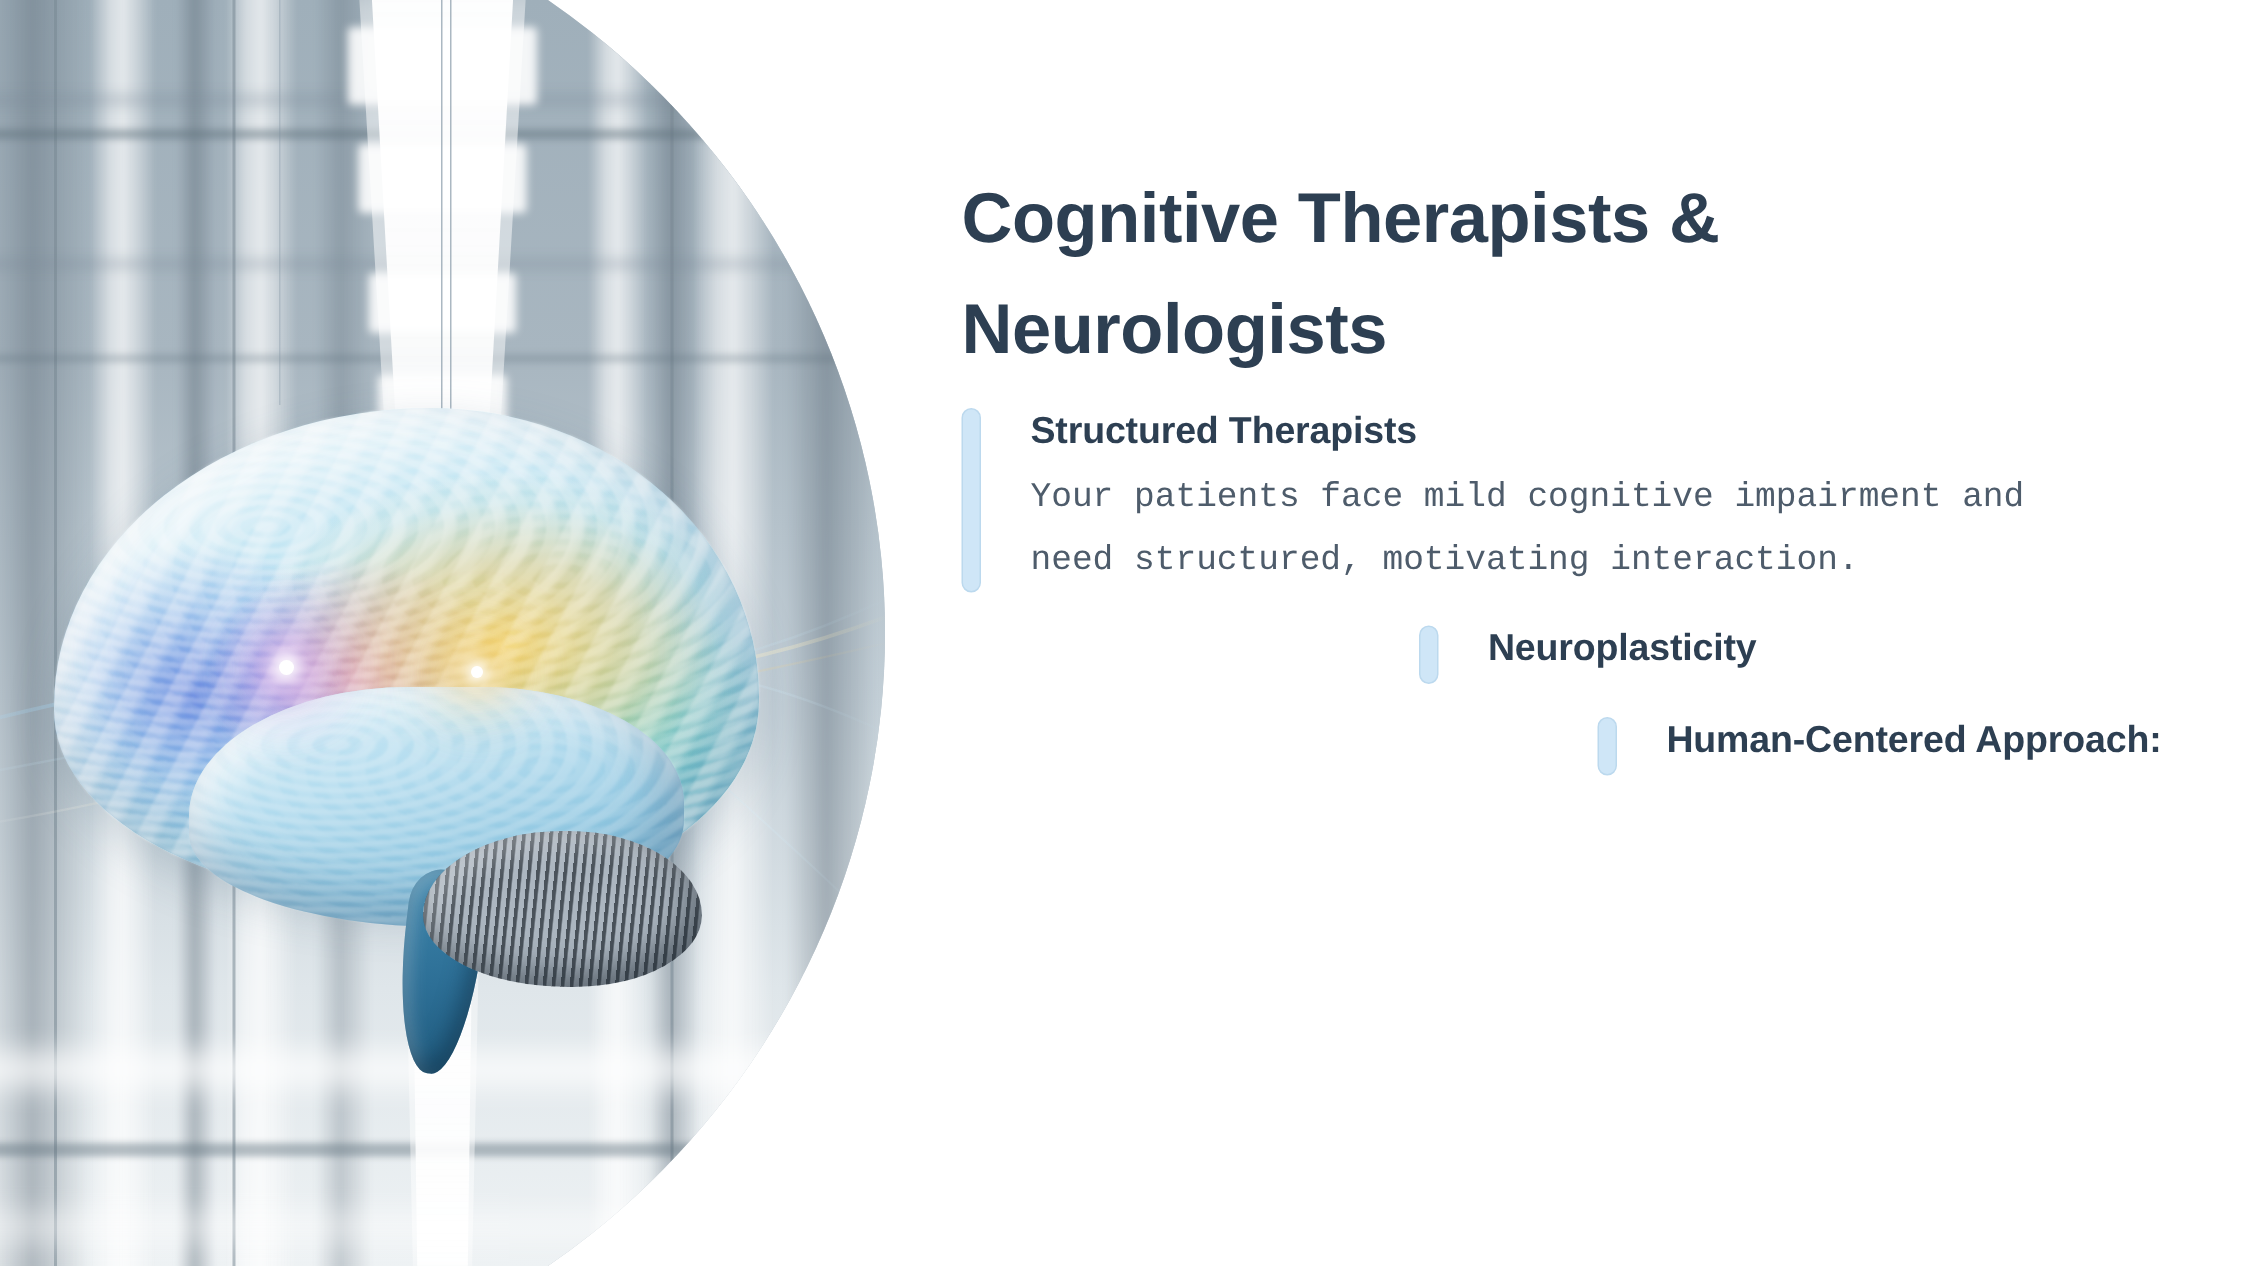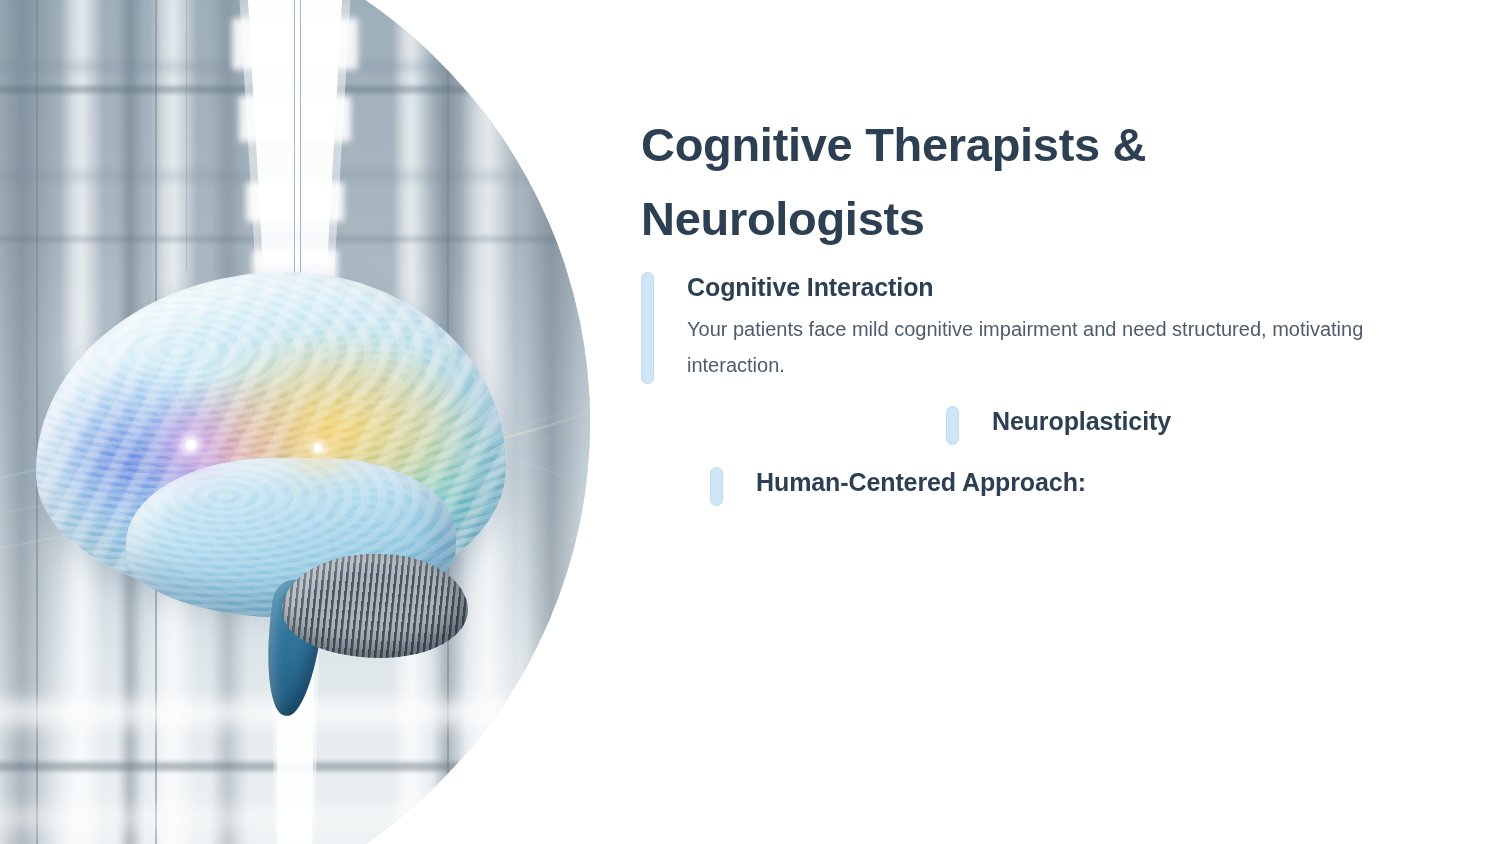--- a/index.html
+++ b/index.html
@@ -288,21 +288,21 @@
     width: 800px;
   }
   .block {
     position: relative;
     display: flex;
     align-items: stretch;
     margin-bottom: 22px;
   }
   .block.i0 { padding-left: 0px; }
   .block.i1 { padding-left: 35px; justify-content: center; }
-  .block.i2 { padding-left: 69px; }
+  .block.i2 { padding-left: 69px; justify-content: flex-end; }
 
   .accent-bar {
     flex: 0 0 auto;
     width: 13px;
     border-radius: 7px;
     background: #cfe6f7;
     border: 1px solid #bcd9ee;
     box-sizing: border-box;
   }
   .block-text {
@@ -311,24 +311,25 @@
   .block-title {
     margin: 0 0 9px 0;
     font-size: 25px;
     font-weight: bold;
     letter-spacing: -0.1px;
     color: #2d3f52;
     line-height: 1.2;
   }
   .block-body {
     margin: 0;
-    font-size: 20px;
+    font-size: 23px;
     line-height: 1.82;
     color: #4e5c6b;
     max-width: 730px;
+    font-family: Liberation Mono, monospace;
   }
 </style>
 </head>
 <body>
 
 <div class="slide">
 
   <div class="visual-panel">
     <div class="visual-mask">
       <div class="photo">
@@ -416,21 +417,21 @@
 
   <div class="content">
 
     <h1 class="headline">Cognitive Therapists &amp; Neurologists</h1>
 
     <div class="blocks">
 
       <div class="block i0">
         <div class="accent-bar"></div>
         <div class="block-text">
-          <h2 class="block-title">Cognitive Interaction</h2>
+          <h2 class="block-title">Structured Therapists</h2>
           <p class="block-body">Your patients face mild cognitive impairment and need structured, motivating interaction.</p>
         </div>
       </div>
 
       <div class="block i1">
         <div class="accent-bar"></div>
         <div class="block-text">
           <h2 class="block-title">Neuroplasticity</h2>
         </div>
       </div>

